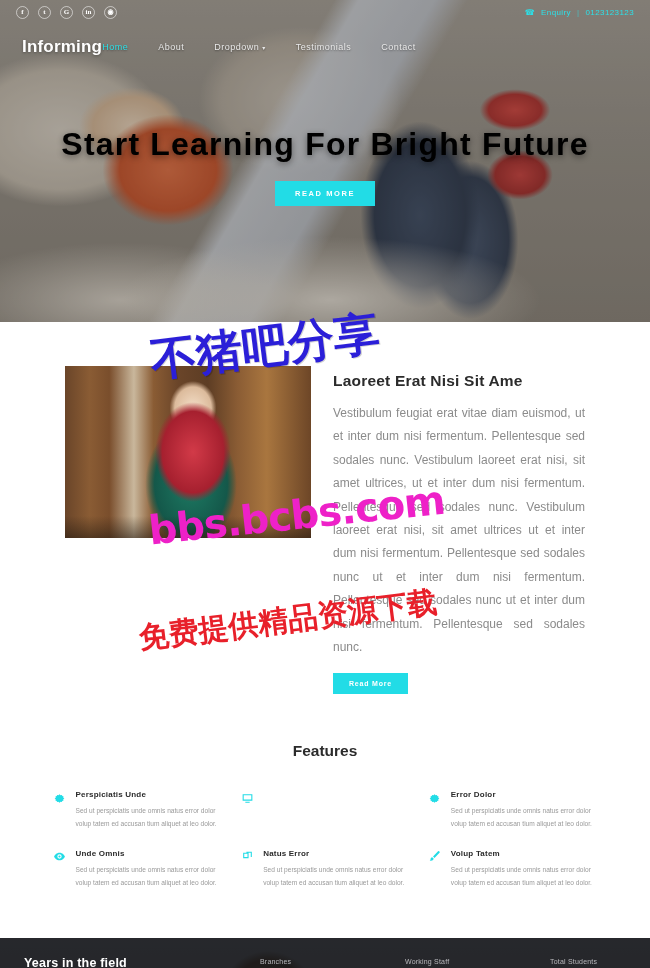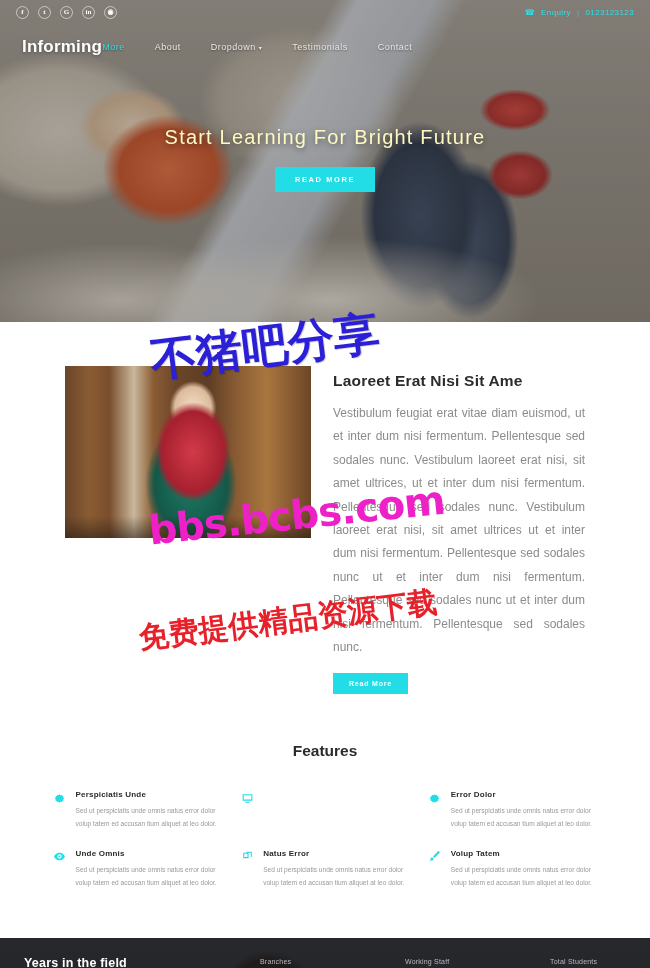--- a/index.html
+++ b/index.html
@@ -69,21 +69,21 @@
     color:#e9e9e9; font-size:9px; text-decoration:none; letter-spacing:.5px;
     text-shadow:0 1px 2px rgba(0,0,0,.4);
   }
   .menu a.active { color:#2ce0e8; }
   .caret { font-size:6px; margin-left:3px; }
 
   .hero-center {
     position:absolute; left:0; right:0; top:126px; text-align:center; z-index:6;
   }
   .hero-title {
-    color:#fef9c3; font-size:20px; font-weight:normal; letter-spacing:1.2px;
+    color:#000000; font-size:32px; font-weight:bold; letter-spacing:1.2px;
     text-shadow:0 2px 6px rgba(0,0,0,.45);
   }
   .btn-cyan {
     display:inline-block; margin-top:18px; background:#22dce6; color:#fff;
     font-size:7.5px; font-weight:bold; letter-spacing:1.6px;
     padding:8px 20px; text-decoration:none;
   }
 
   
   .about { position:relative; padding:44px 0 30px; background:#fff; }
@@ -193,21 +193,21 @@
         <span class="phone-ico">☎</span>
         <span>Enquiry</span>
         <span class="sep">|</span>
         <span>0123123123</span>
       </div>
     </div>
 
     <nav class="hero-nav">
       <div class="logo">Informing</div>
       <div class="menu">
-        <a class="active">More</a>
+        <a class="active">Home</a>
         <a>About</a>
         <a>
           <span>Dropdown</span><span class="caret">▾</span>
         </a>
         <a>Testimonials</a>
         <a>Contact</a>
       </div>
     </nav>
 
     <div class="hero-center">

